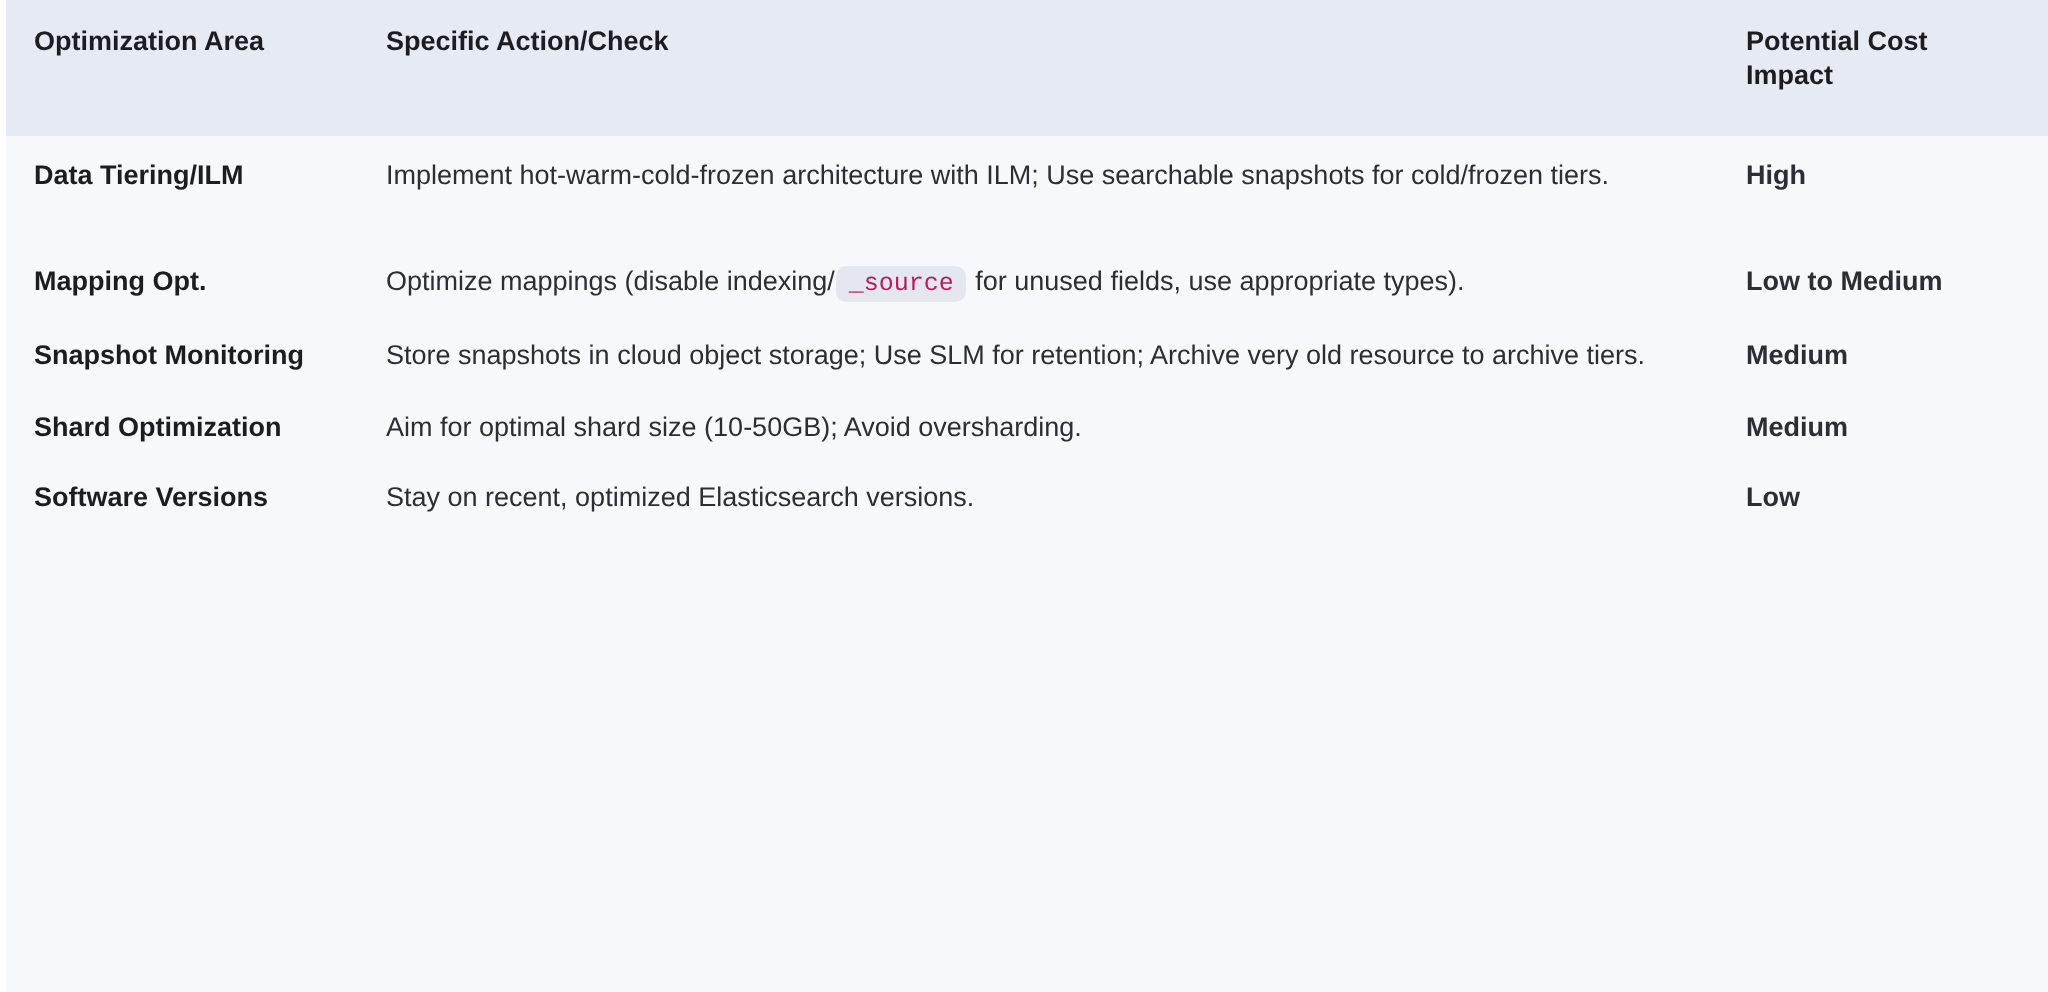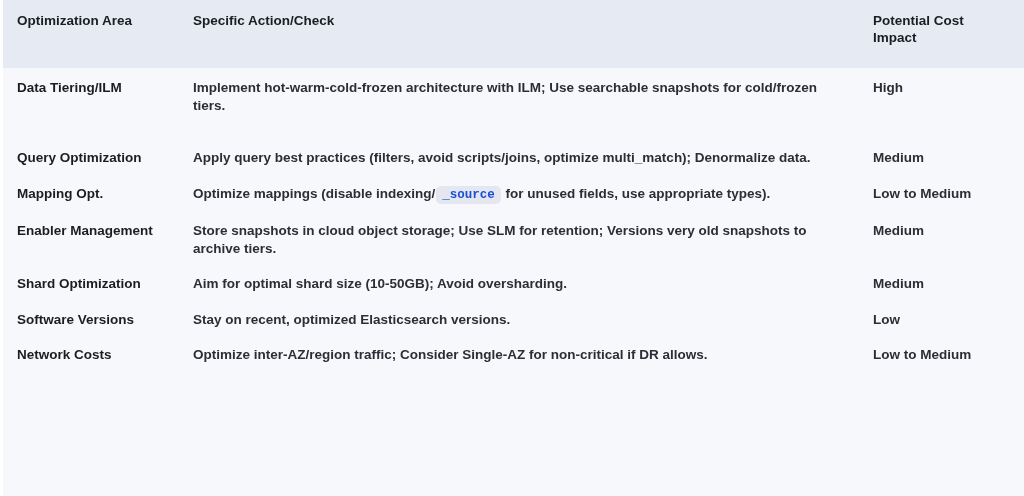--- a/index.html
+++ b/index.html
@@ -62,42 +62,42 @@
     padding: 9px 14px 9px 14px;
     border: none;
   }
 
   tbody td.col-area {
     font-weight: 600;
     color: #1b1d21;
     white-space: normal;
   }
   tbody td.col-action {
-    font-weight: 700;
+    font-weight: 400;
     color: #2b2e34;
   }
   tbody td.col-impact {
     font-weight: 700;
     color: #2b2e34;
     white-space: nowrap;
   }
 
   
   tbody tr.gap-below td {
     padding-bottom: 26px;
   }
   tbody tr.first-body td {
     padding-top: 11px;
   }
 
   code.chip {
     font-family: "Liberation Mono", "DejaVu Sans Mono", monospace;
     font-size: 12.5px;
     background: #e4e7f0;
-    color: #1d4ed8;
+    color: #be185d;
     border-radius: 5px;
     padding: 2px 6px;
     margin: 0 1px;
   }
 </style>
 </head>
 <body>
 
 <div class="table-wrap">
   <table class="opt-table">
@@ -113,44 +113,34 @@
         <th class="h3">Potential Cost Impact</th>
       </tr>
     </thead>
     <tbody>
         <tr class="first-body gap-below">
           <td class="col-area">Data Tiering/ILM</td>
           <td class="col-action">Implement hot-warm-cold-frozen architecture with ILM; Use searchable snapshots for cold/frozen tiers.</td>
           <td class="col-impact">High</td>
         </tr>
         <tr>
-          <td class="col-area">Query Optimization</td>
-          <td class="col-action">Apply query best practices (filters, avoid scripts/joins, optimize multi_match); Denormalize data.</td>
-          <td class="col-impact">Medium</td>
-        </tr>
-        <tr>
           <td class="col-area">Mapping Opt.</td>
           <td class="col-action">Optimize mappings (disable indexing/<code class="chip">_source</code> for unused fields, use appropriate types).</td>
           <td class="col-impact">Low to Medium</td>
         </tr>
         <tr>
-          <td class="col-area">Enabler Management</td>
-          <td class="col-action">Store snapshots in cloud object storage; Use SLM for retention; Versions very old snapshots to archive tiers.</td>
+          <td class="col-area">Snapshot Monitoring</td>
+          <td class="col-action">Store snapshots in cloud object storage; Use SLM for retention; Archive very old resource to archive tiers.</td>
           <td class="col-impact">Medium</td>
         </tr>
         <tr>
           <td class="col-area">Shard Optimization</td>
           <td class="col-action">Aim for optimal shard size (10-50GB); Avoid oversharding.</td>
           <td class="col-impact">Medium</td>
         </tr>
         <tr>
           <td class="col-area">Software Versions</td>
           <td class="col-action">Stay on recent, optimized Elasticsearch versions.</td>
           <td class="col-impact">Low</td>
         </tr>
-        <tr>
-          <td class="col-area">Network Costs</td>
-          <td class="col-action">Optimize inter-AZ/region traffic; Consider Single-AZ for non-critical if DR allows.</td>
-          <td class="col-impact">Low to Medium</td>
-        </tr>
       </tbody>
   </table>
 </div>
 
 </body></html>

